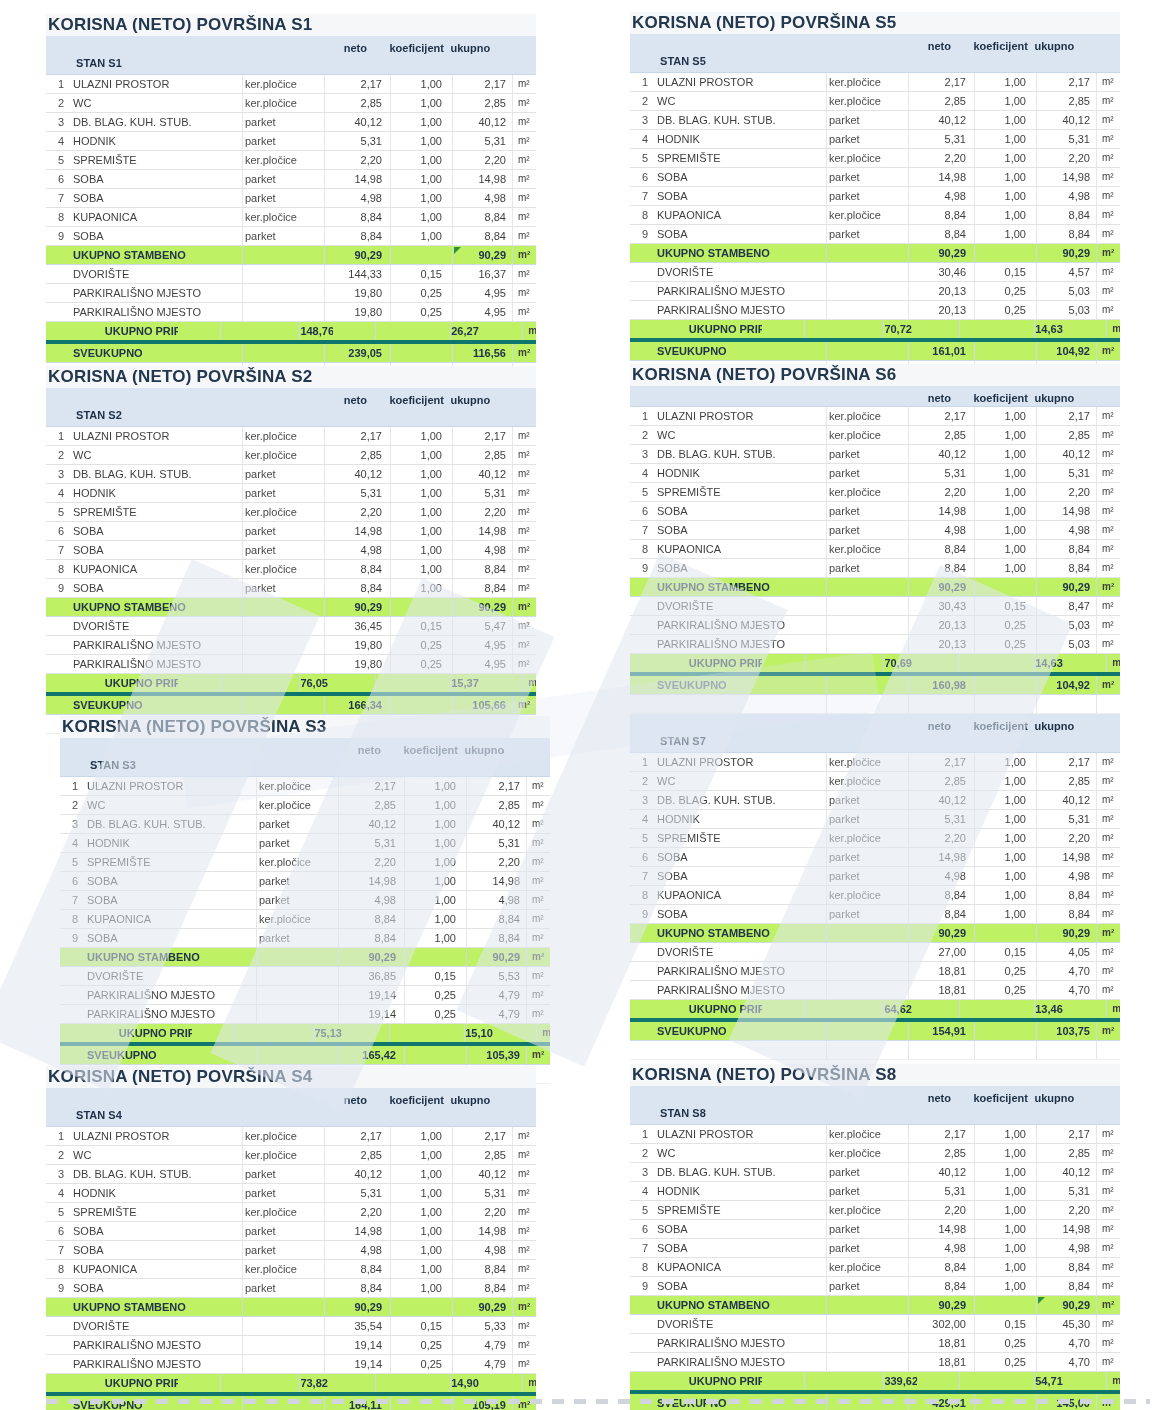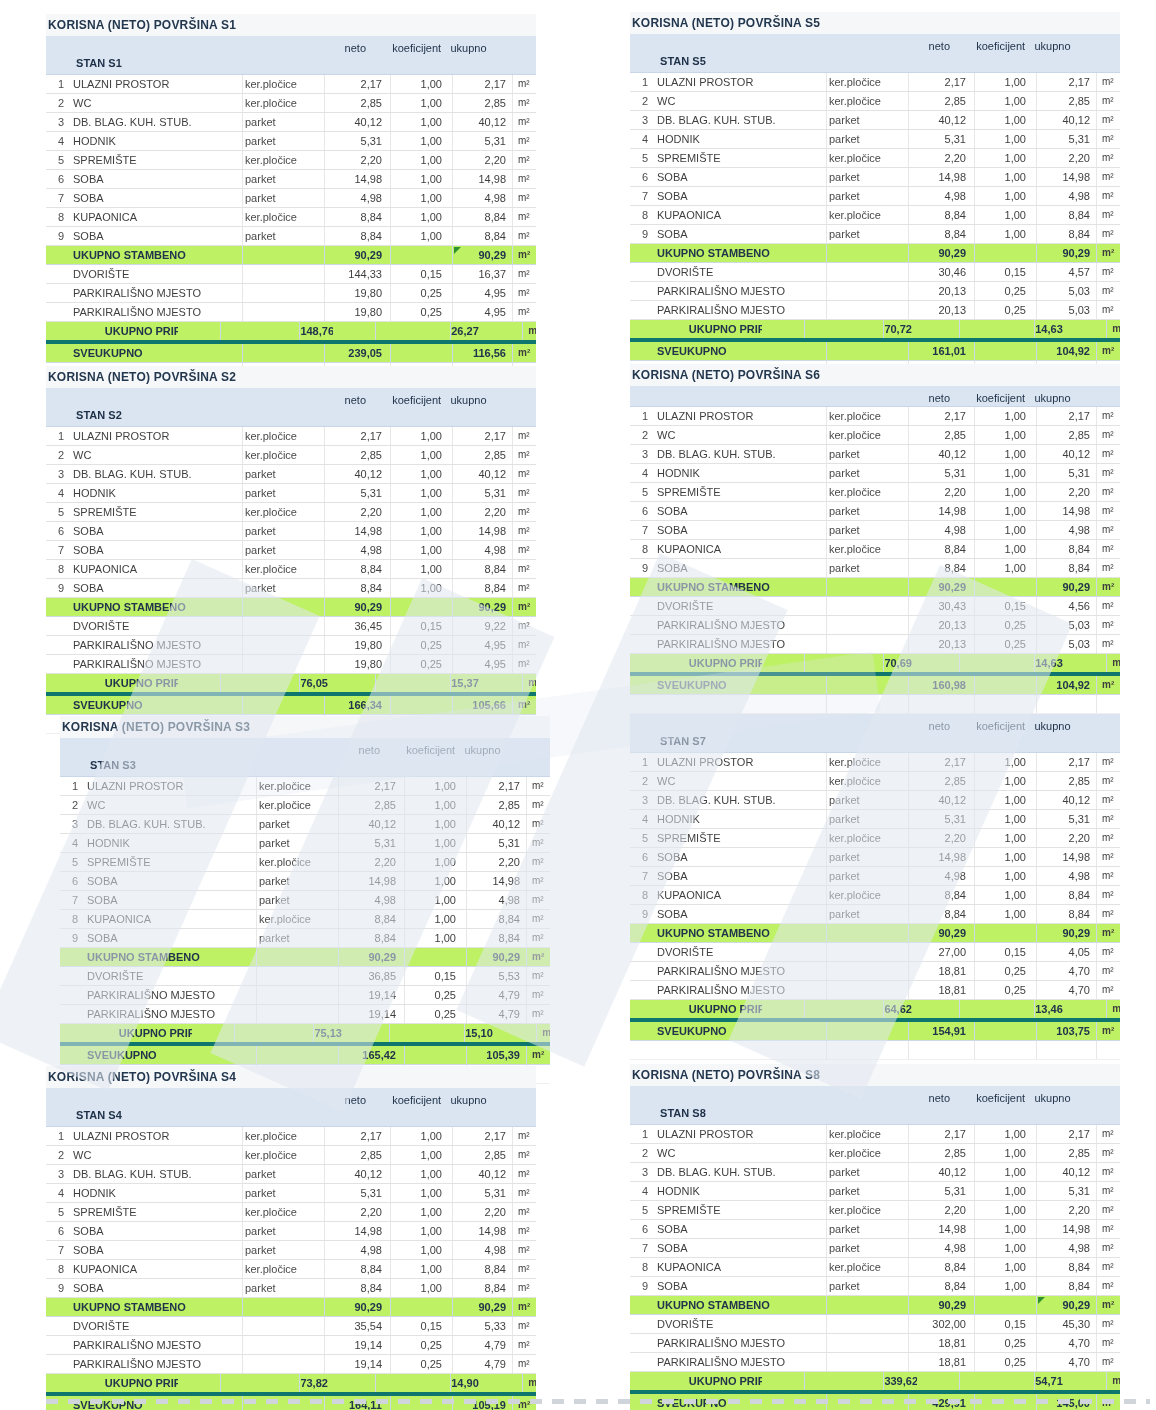--- a/index.html
+++ b/index.html
@@ -15,28 +15,28 @@
   .t0{left:46px;top:14px}
   .t1{left:46px;top:366px}
   .t2{left:60px;top:716px}
   .t3{left:46px;top:1066px}
   .t4{left:630px;top:12px}
   .t5{left:630px;top:364px}
   .t6{left:630px;top:714px}
   .t7{left:630px;top:1064px}
 
   .t-title{
-    height:22px;line-height:22px;font-weight:bold;font-size:12px;
+    height:22px;line-height:22px;font-weight:bold;font-size:17px;
     color:#23384f;background:#f6f7f9;padding-left:2px;letter-spacing:.2px;
   }
   .t-head{background:#dbe5f1;border-bottom:1px solid #c9d6e8;}
   .h-row1,.h-row2{display:flex;}
   .h-row1{height:20px;line-height:24px;}
   .h-row2{height:18px;line-height:15px;}
-  .h-label{font-weight:normal;color:#1d3048;}
+  .h-label{font-weight:bold;color:#1d3048;}
   .stan{font-weight:bold;color:#1d3048;}
 
   .row{display:flex;height:18px;line-height:18px;background:#fff;border-bottom:1px solid #e2e2e2;}
   .row span{box-sizing:border-box;display:block;height:100%;overflow:hidden;white-space:nowrap;}
   .c-num{width:22px;text-align:right;padding-right:4px;color:#4d4d4d;}
   .c-name{width:174px;padding-left:5px;}
   .c-mat{width:82px;padding-left:2px;border-left:1px solid #e7e7e7;color:#4a4a4a;}
   .c-neto{width:66px;text-align:right;padding-right:8px;border-left:1px solid #e7e7e7;}
   .c-koef{width:62px;text-align:right;padding-right:10px;border-left:1px solid #e7e7e7;}
   .c-ukupno{width:60px;text-align:right;padding-right:6px;border-left:1px solid #e7e7e7;position:relative;}
@@ -388,21 +388,21 @@
         <span class="c-ukupno">90,29</span>
         <span class="c-m2">m²</span>
       </div>
 
       <div class="row">
         <span class="c-num"></span>
         <span class="c-name">DVORIŠTE</span>
         <span class="c-mat"></span>
         <span class="c-neto">36,45</span>
         <span class="c-koef">0,15</span>
-        <span class="c-ukupno">9,22</span>
+        <span class="c-ukupno">5,47</span>
         <span class="c-m2">m²</span>
       </div>
 
       <div class="row">
         <span class="c-num"></span>
         <span class="c-name">PARKIRALIŠNO MJESTO</span>
         <span class="c-mat"></span>
         <span class="c-neto">19,80</span>
         <span class="c-koef">0,25</span>
         <span class="c-ukupno">4,95</span>
@@ -1122,21 +1122,21 @@
         <span class="c-ukupno">90,29</span>
         <span class="c-m2">m²</span>
       </div>
 
       <div class="row">
         <span class="c-num"></span>
         <span class="c-name">DVORIŠTE</span>
         <span class="c-mat"></span>
         <span class="c-neto">30,43</span>
         <span class="c-koef">0,15</span>
-        <span class="c-ukupno">4,56</span>
+        <span class="c-ukupno">8,47</span>
         <span class="c-m2">m²</span>
       </div>
 
       <div class="row">
         <span class="c-num"></span>
         <span class="c-name">PARKIRALIŠNO MJESTO</span>
         <span class="c-mat"></span>
         <span class="c-neto">20,13</span>
         <span class="c-koef">0,25</span>
         <span class="c-ukupno">5,03</span>

